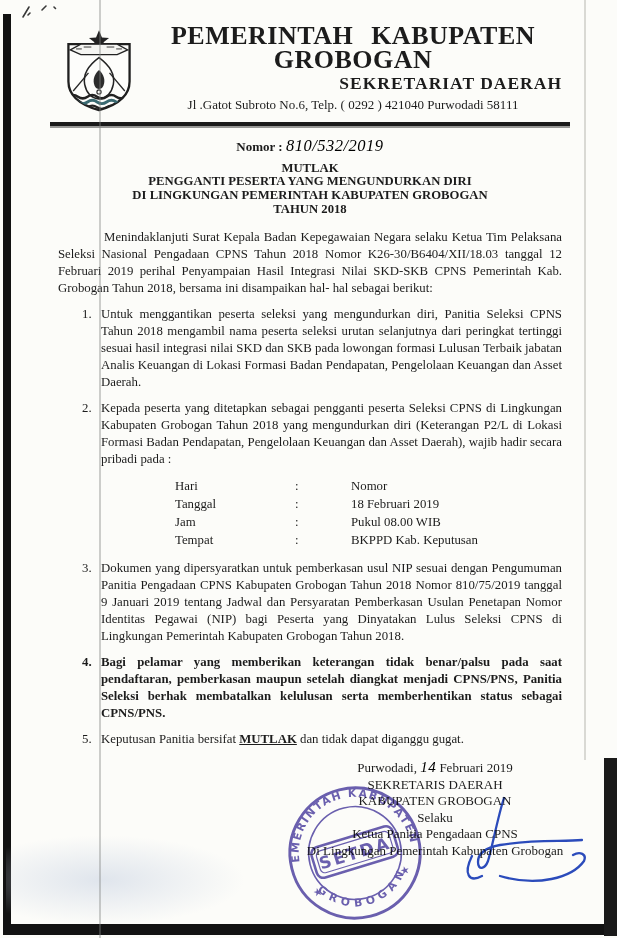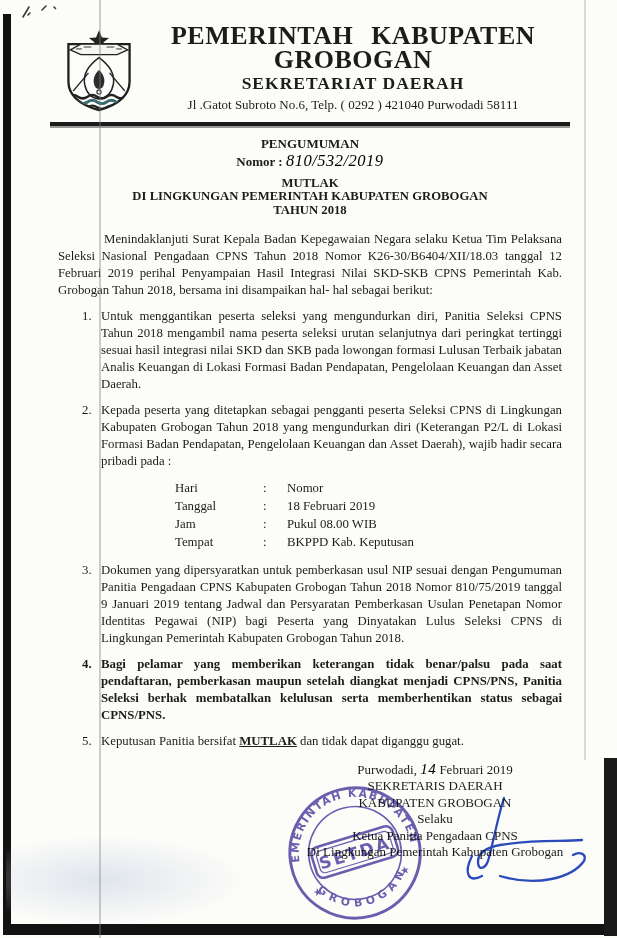--- a/index.html
+++ b/index.html
@@ -15,40 +15,40 @@
   .border-right-faint{position:absolute;left:584px;top:0;width:2px;height:760px;background:#d9d9d4;}
   .fold-line{position:absolute;left:99px;top:0;width:2px;height:938px;background:rgba(125,130,125,.38);z-index:6;}
   .smudge{position:absolute;left:6px;top:835px;width:240px;height:90px;
     background:radial-gradient(ellipse at 40% 50%, rgba(200,210,226,.55), rgba(200,210,226,0) 70%);}
   .pen-mark{position:absolute;left:18px;top:2px;z-index:7;}
   
   .crest{position:absolute;left:56px;top:26px;z-index:2;}
   .doc{position:absolute;left:58px;top:24px;width:504px;}
   .doc-header{margin-left:86px;text-align:center;}
   .hdr-agency{font-weight:bold;font-size:26px;line-height:24px;letter-spacing:.5px;word-spacing:11px;}
-  .hdr-dept{font-weight:bold;font-size:17.5px;line-height:22px;letter-spacing:1px;}
+  .hdr-dept{font-weight:bold;font-size:17.5px;line-height:22px;letter-spacing:1px;text-align:right;}
   .hdr-addr{font-size:13px;line-height:18px;margin-top:2px;}
   .header-rule{height:4px;background:#1b1b1b;box-shadow:0 2px 0 rgba(70,70,70,.55);margin:8px -8px 0 -8px;}
   
   .title-block{text-align:center;margin-top:10px;}
   .t-doc-type{font-weight:bold;font-size:13px;line-height:15px;}
   .t-nomor{font-weight:bold;font-size:13px;line-height:19px;}
   .handwriting{font-style:italic;font-weight:normal;font-size:16.5px;letter-spacing:.5px;color:#000000;}
   .t-tentang{font-weight:bold;font-size:12.7px;line-height:14px;margin-top:5px;}
   .t-subject{font-weight:bold;font-size:12.7px;line-height:13.8px;}
   
   .opening{margin-top:13px;text-align:justify;text-indent:46px;}
   .items{margin-top:2px;}
   .item{display:flex;margin-top:9px;}
   .item .num{flex:none;width:19px;margin-left:24px;}
   .item .itext{flex:1;text-align:justify;}
   .item.bold .num,.item.bold .itext{font-weight:bold;}
   .emph{font-weight:bold;text-decoration:underline;}
   .schedule{margin:9px 0 2px 74px;}
-  .srow{display:flex;line-height:18px;}
+  .srow{display:flex;line-height:18px;gap:32px;}
   .slabel{width:88px;}
   .ssep{width:24px;}
   .closing{margin-top:13px;text-indent:16px;}
   
   .sign-block{position:relative;margin:11px 0 0 212px;width:330px;text-align:center;font-size:13px;line-height:16.5px;z-index:3;}
   .sign-date .handwriting{font-size:15px;}
   .sign-gap{height:56px;}
   
   .stamp{position:absolute;left:286px;top:784px;z-index:8;opacity:.82;mix-blend-mode:multiply;transform:rotate(-14deg);}
   .stamp text{font-family:"DejaVu Sans", sans-serif;}
@@ -94,26 +94,26 @@
   <div class="doc">
 
     <div class="doc-header">
       <div class="hdr-agency">PEMERINTAH KABUPATEN GROBOGAN</div>
       <div class="hdr-dept">SEKRETARIAT DAERAH</div>
       <div class="hdr-addr">Jl .Gatot Subroto No.6, Telp. ( 0292 ) 421040  Purwodadi 58111</div>
     </div>
     <div class="header-rule"></div>
 
     <div class="title-block">
-      <div class="t-doc-type">PENGUMUMAN</div>
       <div class="t-nomor">
         <span>Nomor :</span>
         <span class="handwriting">810/532/2019</span>
       </div>
       <div class="t-tentang">MUTLAK</div>
+      <div class="t-subject">PENGGANTI PESERTA YANG MENGUNDURKAN DIRI</div>
       <div class="t-subject">DI LINGKUNGAN PEMERINTAH KABUPATEN GROBOGAN</div>
       <div class="t-subject">TAHUN 2018</div>
     </div>
 
     <div class="opening">Menindaklanjuti Surat Kepala Badan Kepegawaian Negara selaku Ketua Tim Pelaksana Seleksi Nasional Pengadaan CPNS Tahun 2018 Nomor K26-30/B6404/XII/18.03 tanggal 12 Februari 2019 perihal Penyampaian Hasil Integrasi Nilai SKD-SKB CPNS Pemerintah Kab. Grobogan Tahun 2018, bersama ini disampaikan hal- hal sebagai berikut:</div>
 
     <div class="items">
 
       <div class="item">
         <span class="num">1.</span>

